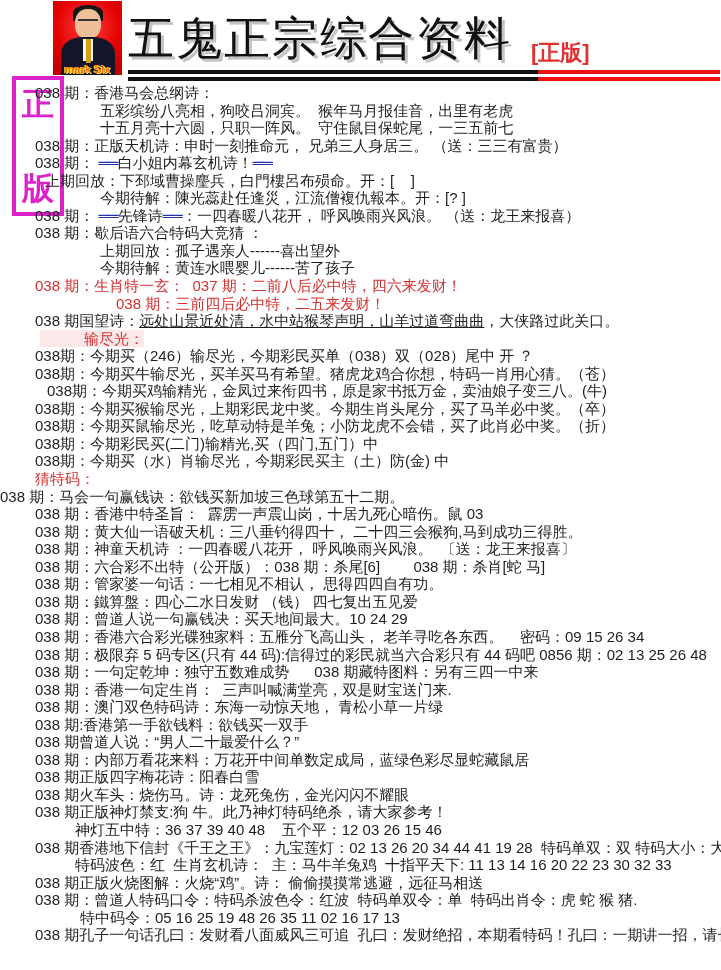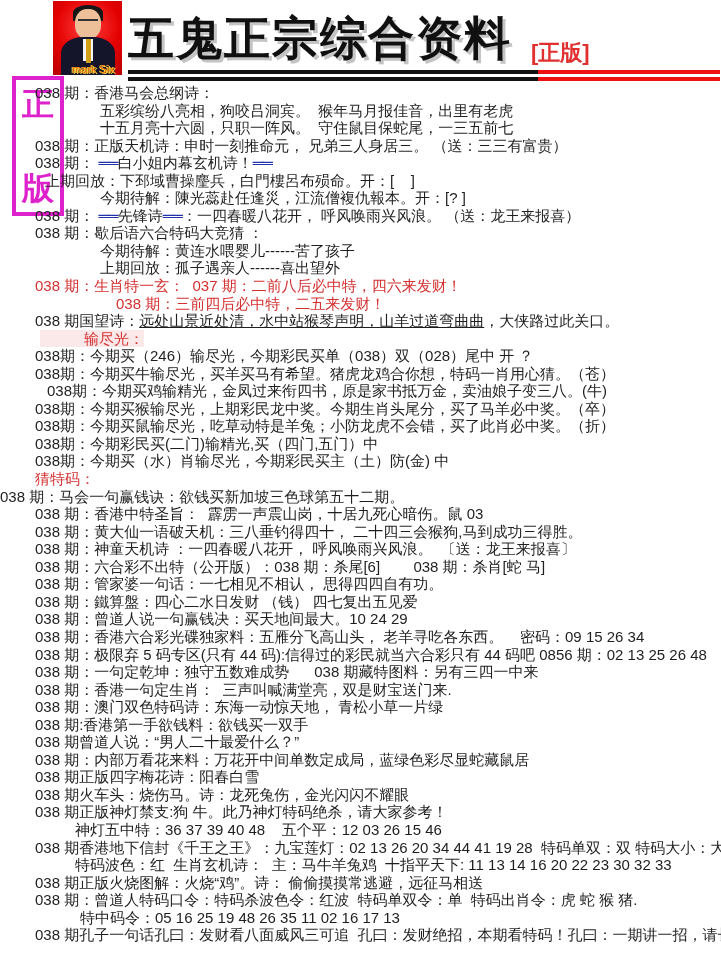--- a/index.html
+++ b/index.html
@@ -8,23 +8,23 @@
   
   #photo{position:absolute;left:53px;top:1px;width:69px;height:74px;
          background:radial-gradient(circle at 50% 35%,#ff4040 0%,#e30000 55%,#b80000 100%);
          overflow:hidden;}
   #photo .hair{position:absolute;left:20px;top:4px;width:30px;height:16px;border-radius:50% 50% 0 0;background:#161616;}
   #photo .face{position:absolute;left:22px;top:8px;width:26px;height:30px;border-radius:45%;background:#eec09a;}
   #photo .glasses{position:absolute;left:25px;top:18px;width:20px;height:5px;border-top:2px solid #333;}
   #photo .suit{position:absolute;left:8px;top:36px;width:54px;height:40px;border-radius:40% 40% 0 0;background:#14142a;}
   #photo .shirt{position:absolute;left:30px;top:38px;width:10px;height:22px;background:#f5f5f5;}
   #photo .tie{position:absolute;left:33px;top:38px;width:5px;height:24px;background:#d4a017;}
-  #photo .caption{position:absolute;left:6px;bottom:0;width:100%;text-align:center;
-         font-size:11px;font-weight:normal;color:#ff7700;text-shadow:1px 1px 0 #ffe34d,-1px 0 0 #ffe34d;}
-  #title{position:absolute;left:128px;top:8px;font-size:46px;font-weight:bold;letter-spacing:2px;
+  #photo .caption{position:absolute;left:0;bottom:0;width:100%;text-align:center;
+         font-size:11px;font-weight:bold;color:#ff7700;text-shadow:1px 1px 0 #ffe34d,-1px 0 0 #ffe34d;}
+  #title{position:absolute;left:128px;top:8px;font-size:46px;font-weight:normal;letter-spacing:2px;
          color:#101010;text-shadow:3px 3px 0 #c4c4c4;font-family:"Liberation Serif",serif;white-space:nowrap;}
   #badge{position:absolute;left:531px;top:38px;font-size:22px;font-weight:bold;color:#e03030;white-space:nowrap;}
   .rule{position:absolute;height:4px;}
   #rule1-black{left:128px;top:70px;width:410px;background:#111;}
   #rule1-red{left:538px;top:70px;width:182px;background:#ee1111;}
   #rule2-black{left:128px;top:77px;width:410px;background:#111;}
   #rule2-red{left:538px;top:77px;width:182px;background:#ee1111;}
   #stamp{position:absolute;left:12px;top:76px;width:44px;height:116px;border:4px solid #dd22cc;
          color:#dd22cc;font-size:32px;font-weight:bold;text-align:center;line-height:1;
          display:flex;flex-direction:column;justify-content:space-between;padding:8px 0;}
@@ -67,22 +67,22 @@
   <div id="body-lines">
       <div class="line" style="padding-left: 35px;"><span>038 期：香港马会总纲诗：</span></div>
       <div class="line" style="padding-left: 100px;"><span>五彩缤纷八亮相，狗咬吕洞宾。  猴年马月报佳音，出里有老虎</span></div>
       <div class="line" style="padding-left: 100px;"><span>十五月亮十六圆，只职一阵风。  守住鼠目保蛇尾，一三五前七</span></div>
       <div class="line" style="padding-left: 35px;"><span>038 期：正版天机诗：申时一刻推命元， 兄弟三人身居三。 （送：三三有富贵）</span></div>
       <div class="line" style="padding-left: 35px;"><span>038 期： </span><span class="b">══</span><span>白小姐内幕玄机诗！</span><span class="b">══</span></div>
       <div class="line" style="padding-left: 45px;"><span>上期回放：下邳域曹操麈兵，白門樓呂布殒命。开：[    ]</span></div>
       <div class="line" style="padding-left: 100px;"><span>今期待解：陳光蕊赴任逢災，江流僧複仇報本。开：[? ]</span></div>
       <div class="line" style="padding-left: 35px;"><span>038 期： </span><span class="b">══</span><span>先锋诗</span><span class="b">══</span><span>：一四春暖八花开， 呼风唤雨兴风浪。 （送：龙王来报喜）</span></div>
       <div class="line" style="padding-left: 35px;"><span>038 期：歇后语六合特码大竞猜 ：</span></div>
+      <div class="line" style="padding-left: 100px;"><span>上期回放：孤子遇亲人------喜出望外</span></div>
       <div class="line" style="padding-left: 100px;"><span>今期待解：黄连水喂婴儿------苦了孩子</span></div>
-      <div class="line" style="padding-left: 100px;"><span>上期回放：孤子遇亲人------喜出望外</span></div>
       <div class="line" style="padding-left: 35px;"><span class="r">038 期：生肖特一玄：  037 期：二前八后必中特，四六来发财！</span></div>
       <div class="line" style="padding-left: 116px;"><span class="r">038 期：三前四后必中特，二五来发财！</span></div>
       <div class="line" style="padding-left: 35px;"><span>038 期国望诗：</span><span class="u">远处山景近处清，水中站猴琴声明，山羊过道弯曲曲</span><span>，大侠路过此关口。</span></div>
       <div class="line" style="padding-left: 40px;"><span class="r hl">输尽光：</span></div>
       <div class="line" style="padding-left: 35px;"><span>038期：今期买（246）输尽光，今期彩民买单（038）双（028）尾中 开 ？</span></div>
       <div class="line" style="padding-left: 35px;"><span>038期：今期买牛输尽光，买羊买马有希望。猪虎龙鸡合你想，特码一肖用心猜。（苍）</span></div>
       <div class="line" style="padding-left: 35px; margin-left: 12px;"><span>038期：今期买鸡输精光，金凤过来衔四书，原是家书抵万金，卖油娘子变三八。(牛)</span></div>
       <div class="line" style="padding-left: 35px;"><span>038期：今期买猴输尽光，上期彩民龙中奖。今期生肖头尾分，买了马羊必中奖。（卒）</span></div>
       <div class="line" style="padding-left: 35px;"><span>038期：今期买鼠输尽光，吃草动特是羊兔；小防龙虎不会错，买了此肖必中奖。（折）</span></div>
       <div class="line" style="padding-left: 35px;"><span>038期：今期彩民买(二门)输精光,买（四门,五门）中</span></div>

